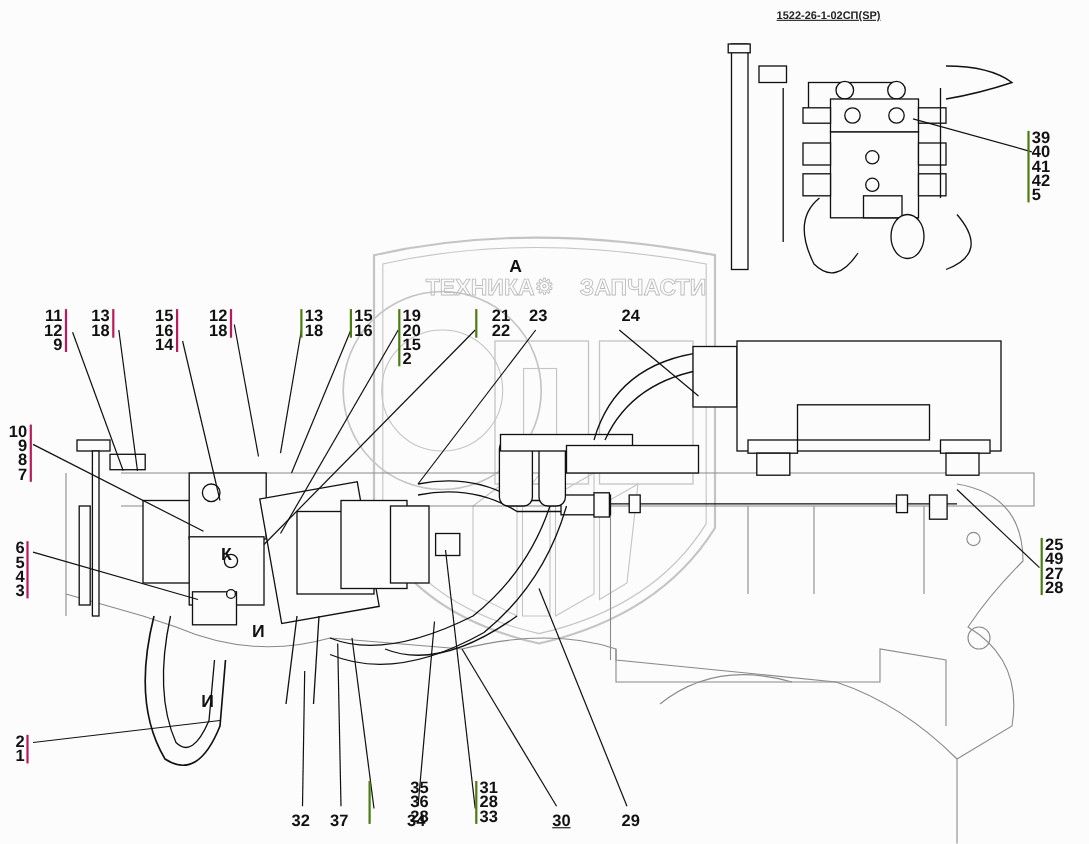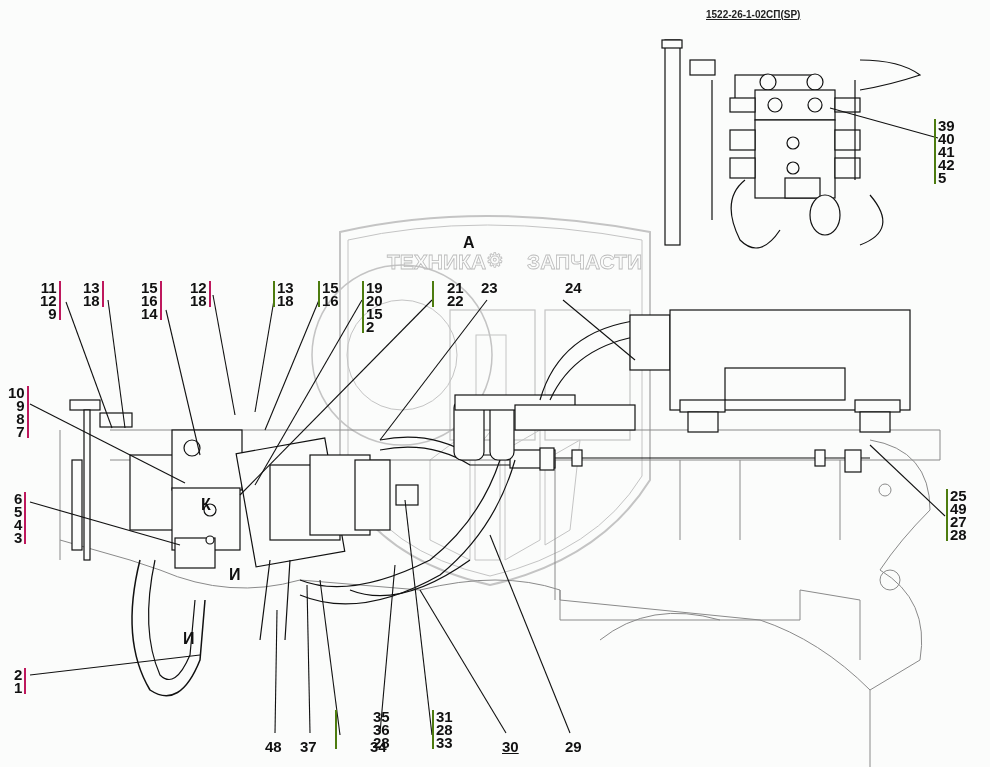--- a/index.html
+++ b/index.html
@@ -224,21 +224,21 @@
   <span>42</span>
   <span>5</span>
 </div>
 <div class="stack bar-l" style="left:946px;top:489px;">
   <span>25</span>
   <span>49</span>
   <span>27</span>
   <span>28</span>
 </div>
 
-<div class="lbl" style="left:265px;top:740px;">48</div>
+<div class="lbl" style="left:265px;top:740px;">32</div>
 <div class="lbl" style="left:300px;top:740px;">37</div>
 <div class="stack bar-l" style="left:335px;top:710px;padding-left:36px;">
   <span>35</span>
   <span>36</span>
   <span>28</span>
 </div>
 <div class="lbl" style="left:370px;top:740px;">34</div>
 <div class="stack bar-l" style="left:432px;top:710px;">
   <span>31</span>
   <span>28</span>

